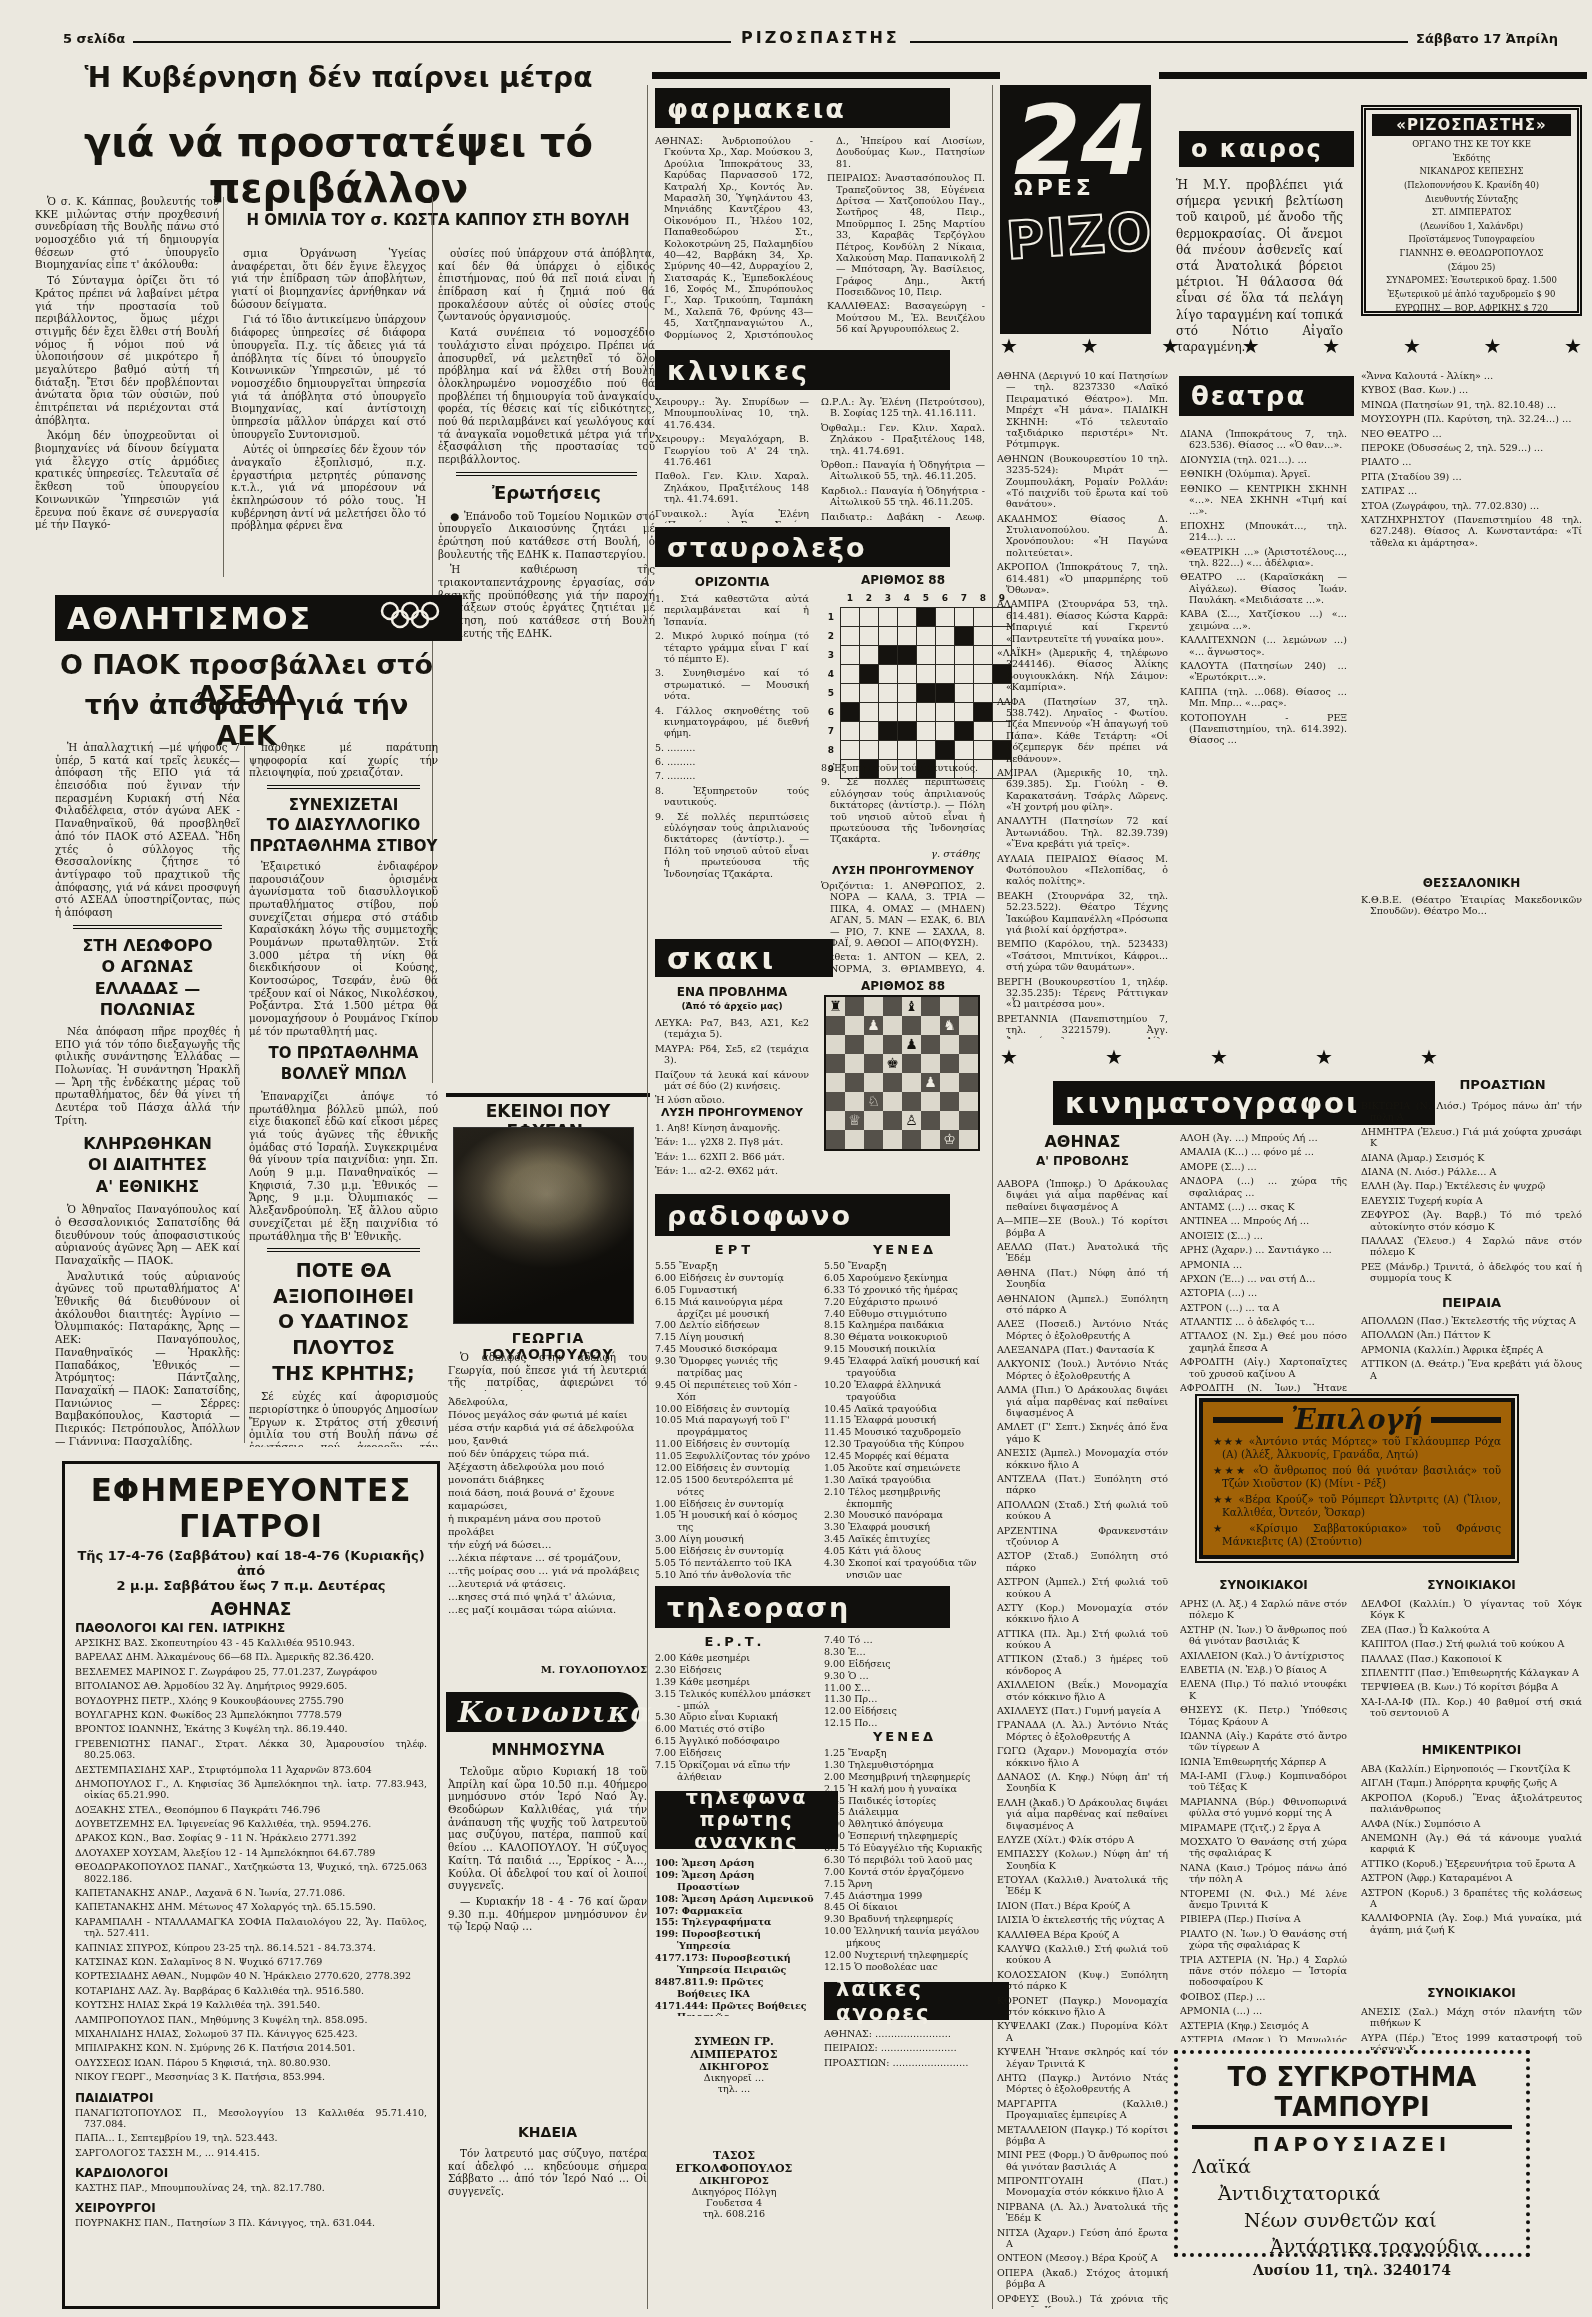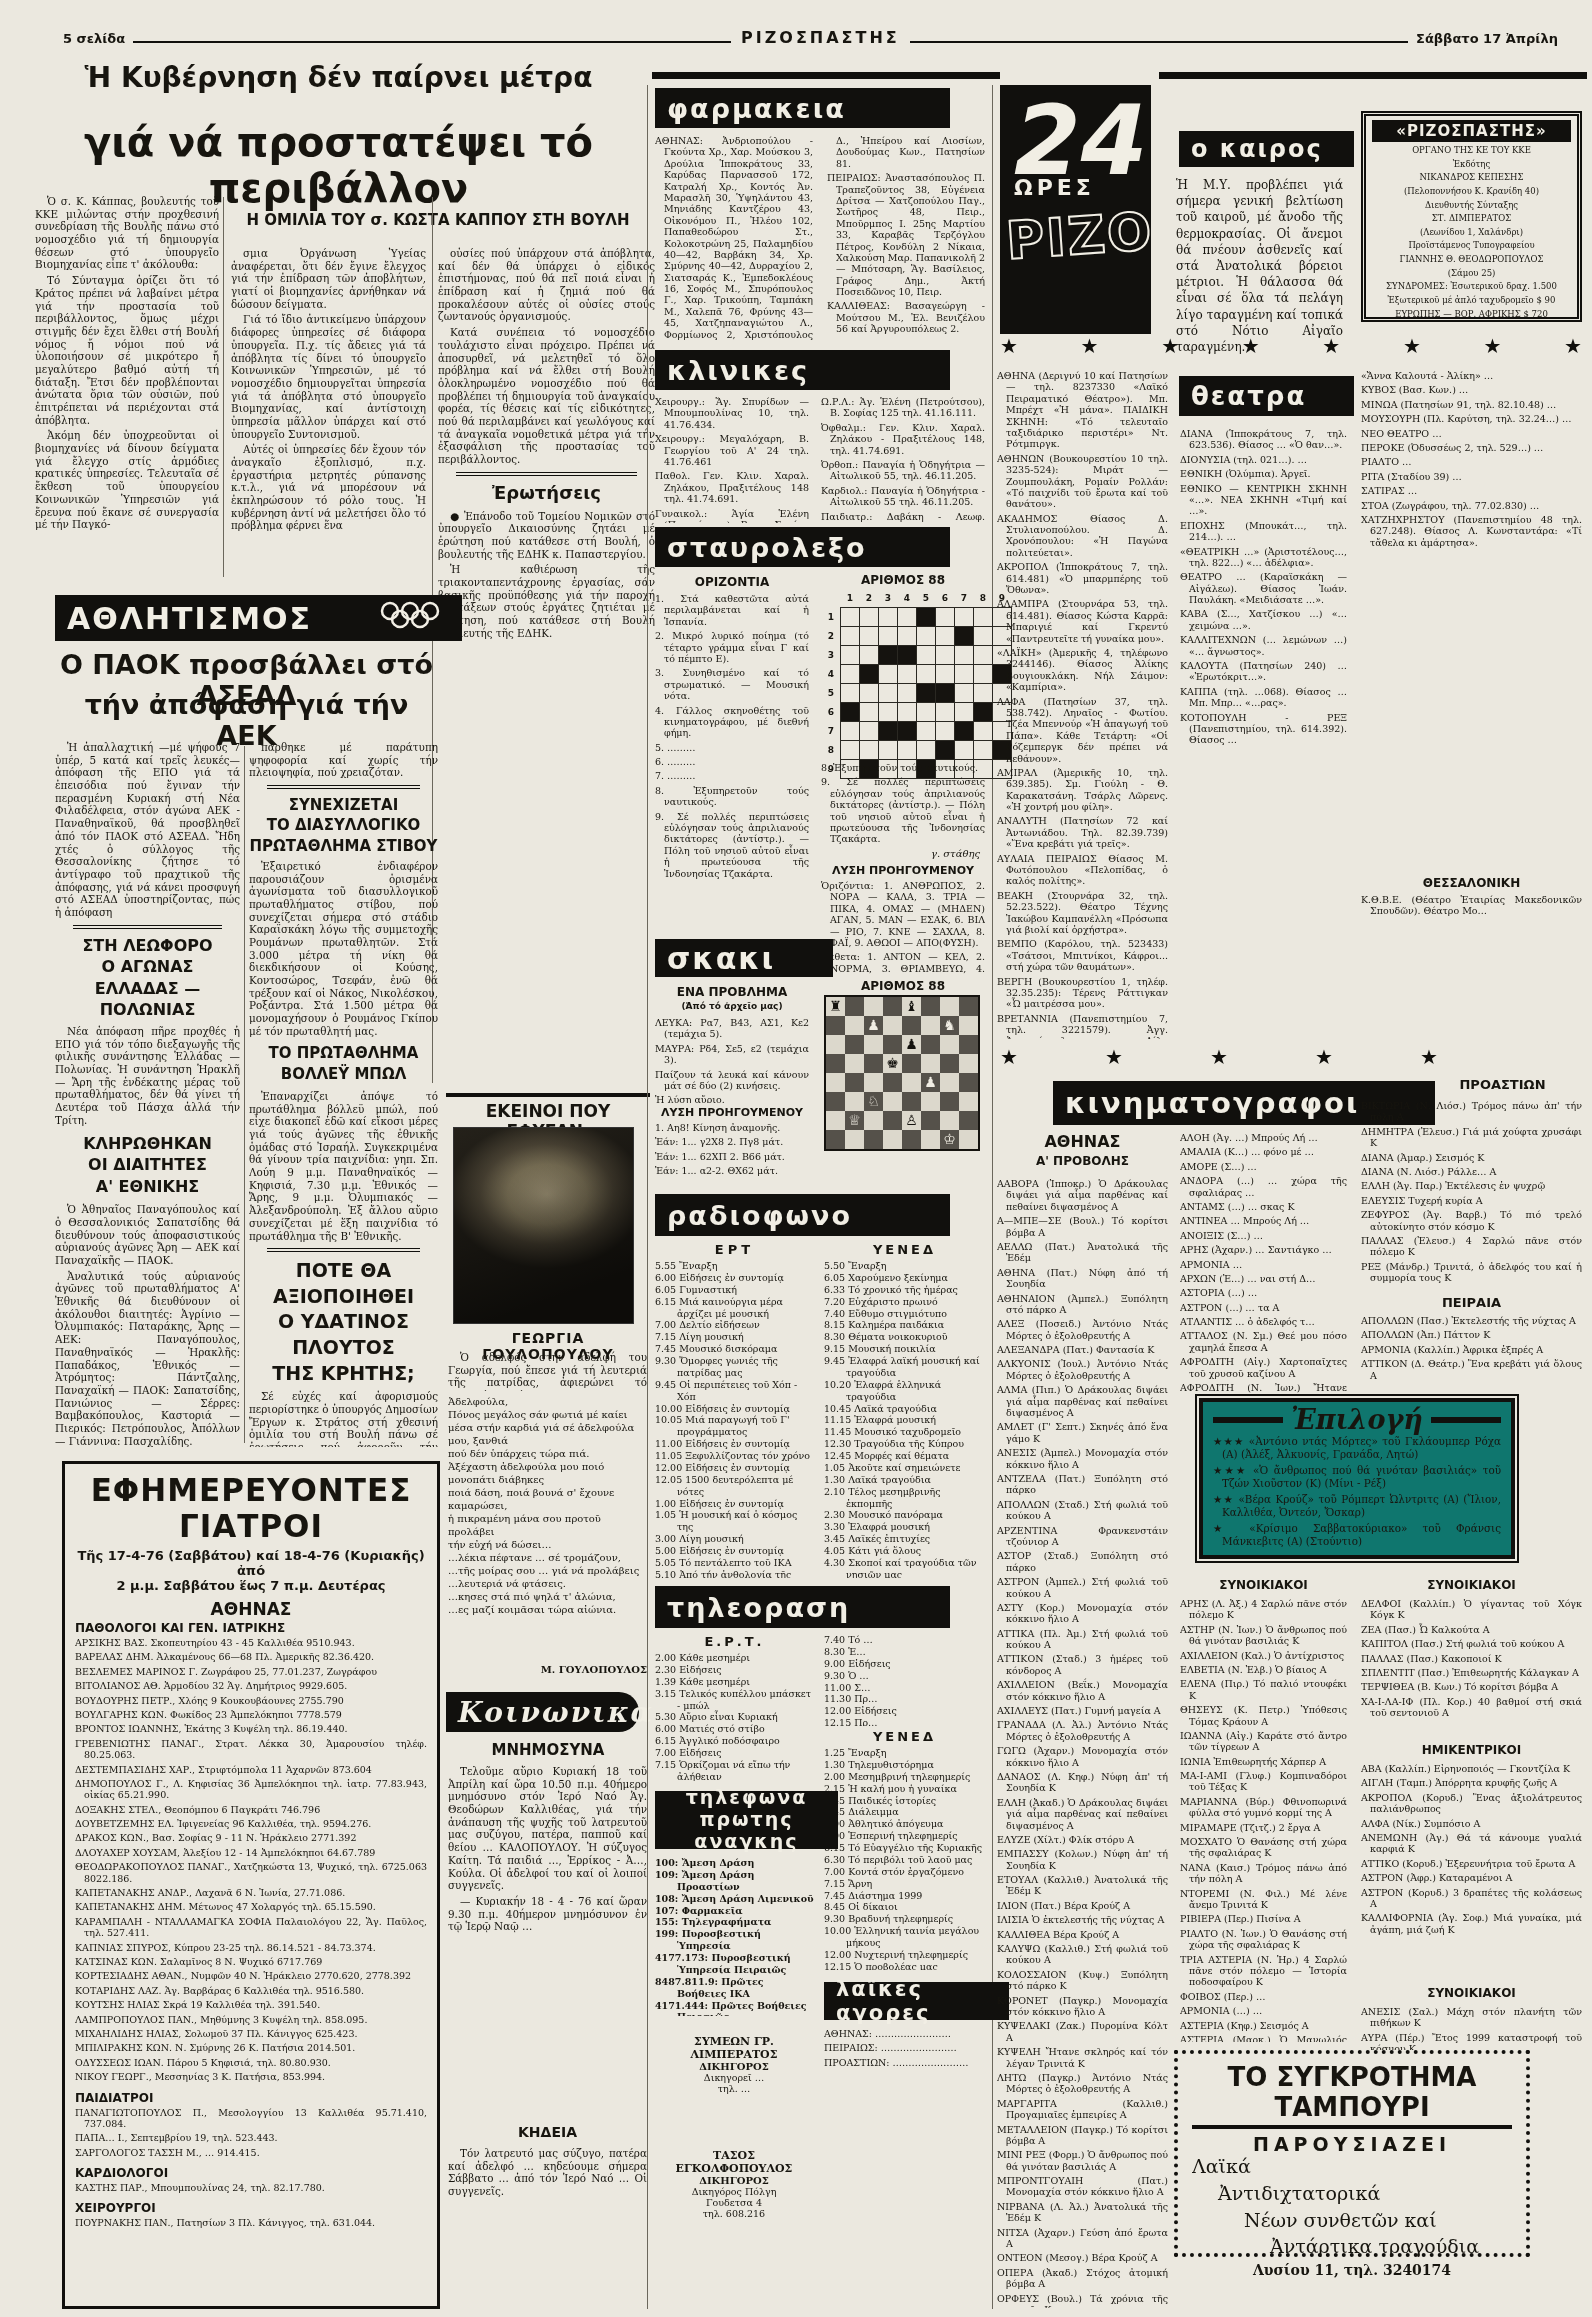--- a/index.html
+++ b/index.html
@@ -645,21 +645,21 @@
     <div style="color:#f1eee4;font-family:'DejaVu Sans',sans-serif;font-weight:800;font-size:96px;line-height:1;margin:8px 0 0 14px;font-style:italic;">24</div>
     <div style="color:#f1eee4;font-family:'DejaVu Sans',sans-serif;font-weight:bold;font-size:22px;letter-spacing:4px;margin:-14px 0 0 14px;">ΩΡΕΣ</div>
     <div style="color:#11100d;-webkit-text-stroke:2px #f1eee4;font-family:'DejaVu Sans',sans-serif;font-weight:800;font-size:52px;letter-spacing:2px;margin:6px 0 0 6px;transform:rotate(-4deg);">ΡΙΖΟΣ</div>
   </div>
 
   <div class="abs banner" style="left:1179px;top:131px;width:151px;height:36px;font-size:24px;">
     <span>ο καιρος</span>
   </div>
   <div class="abs" style="left:1176px;top:177px;width:167px;height:151px;font-size:12px;line-height:1.35;text-align:justify;">Ἡ Μ.Υ. προβλέπει γιά σήμερα γενική βελτίωση τοῦ καιροῦ, μέ ἄνοδο τῆς θερμοκρασίας. Οἱ ἄνεμοι θά πνέουν ἀσθενεῖς καί στά Ἀνατολικά βόρειοι μέτριοι. Ἡ θάλασσα θά εἶναι σέ ὅλα τά πελάγη λίγο ταραγμένη καί τοπικά στό Νότιο Αἰγαῖο ταραγμένη.</div>
 
-  <div class="abs" style="left:1361px;top:111px;width:221px;height:211px;border:5px double #11100d;background:#ebe8df;box-sizing:border-box;padding:4px 6px;overflow:hidden;text-align:center;">
+  <div class="abs" style="left:1361px;top:105px;width:221px;height:211px;border:5px double #11100d;background:#ebe8df;box-sizing:border-box;padding:4px 6px;overflow:hidden;text-align:center;">
     <div style="background:#11100d;color:#f1eee4;font-family:'DejaVu Sans',sans-serif;font-weight:800;font-size:15px;letter-spacing:1px;padding:2px 0;">«ΡΙΖΟΣΠΑΣΤΗΣ»</div>
     <div class="listing" style="font-size:8.5px;line-height:1.25;text-align:center;margin-top:3px;">
         <div class="li">ΟΡΓΑΝΟ ΤΗΣ ΚΕ ΤΟΥ ΚΚΕ</div>
         <div class="li">Ἐκδότης</div>
         <div class="li">ΝΙΚΑΝΔΡΟΣ ΚΕΠΕΣΗΣ</div>
         <div class="li">(Πελοποννήσου Κ. Κρανίδη 40)</div>
         <div class="li">Διευθυντής Σύνταξης</div>
         <div class="li">ΣΤ. ΔΙΜΠΕΡΑΤΟΣ</div>
         <div class="li">(Λεωνίδου 1, Χαλάνδρι)</div>
         <div class="li">Προϊστάμενος Τυπογραφείου</div>
@@ -829,21 +829,21 @@
       <div class="li">ΡΕΞ (Μάνδρ.) Τρινιτά, ὁ ἀδελφός του καί ἡ συμμορία τους Κ</div>
     </div>
   <div class="abs hc" style="left:1361px;top:1295px;width:221px;font-size:13px;">ΠΕΙΡΑΙΑ</div>
   <div class="abs listing" style="left:1361px;top:1315px;width:221px;height:80px;">
       <div class="li">ΑΠΟΛΛΩΝ (Πασ.) Ἐκτελεστής τῆς νύχτας Α</div>
       <div class="li">ΑΠΟΛΛΩΝ (Ἀπ.) Πάττον Κ</div>
       <div class="li">ΑΡΜΟΝΙΑ (Καλλίπ.) Ἀφρικα ἐξπρές Α</div>
       <div class="li">ΑΤΤΙΚΟΝ (Δ. Θεάτρ.) Ἕνα κρεβάτι γιά ὅλους Α</div>
     </div>
 
-  <div class="abs" style="left:1199px;top:1398px;width:316px;height:161px;border:4px solid #11100d;outline:2px solid #11100d;outline-offset:2px;background:#0f766e;box-sizing:border-box;padding:2px 10px;">
+  <div class="abs" style="left:1199px;top:1398px;width:316px;height:161px;border:4px solid #11100d;outline:2px solid #11100d;outline-offset:2px;background:#a16207;box-sizing:border-box;padding:2px 10px;">
     <div style="display:flex;align-items:center;gap:8px;">
       <div style="flex:1;height:6px;background:#11100d;"></div>
       <div style="font-family:'DejaVu Serif',serif;font-weight:bold;font-style:italic;font-size:27px;">Ἐπιλογή</div>
       <div style="flex:1;height:6px;background:#11100d;"></div>
     </div>
     <div class="listing" style="font-size:10.4px;line-height:1.25;">
         <div class="li">★★★ «Ἀντόνιο ντάς Μόρτες» τοῦ Γκλάουμπερ Ρόχα (Α) (Ἀλέξ, Ἀλκυονίς, Γρανάδα, Λητώ)</div>
         <div class="li">★★★ «Ὁ ἄνθρωπος πού θά γινόταν βασιλιάς» τοῦ Τζών Χιοῦστον (Κ) (Μίνι - Ρέξ)</div>
         <div class="li">★★ «Βέρα Κρούζ» τοῦ Ρόμπερτ Ὠλντριτς (Α) (Ἴλιον, Καλλιθέα, Ὀντεόν, Ὄσκαρ)</div>
         <div class="li">★ «Κρίσιμο Σαββατοκύριακο» τοῦ Φράνσις Μάνκιεβιτς (Α) (Στούντιο)</div>

